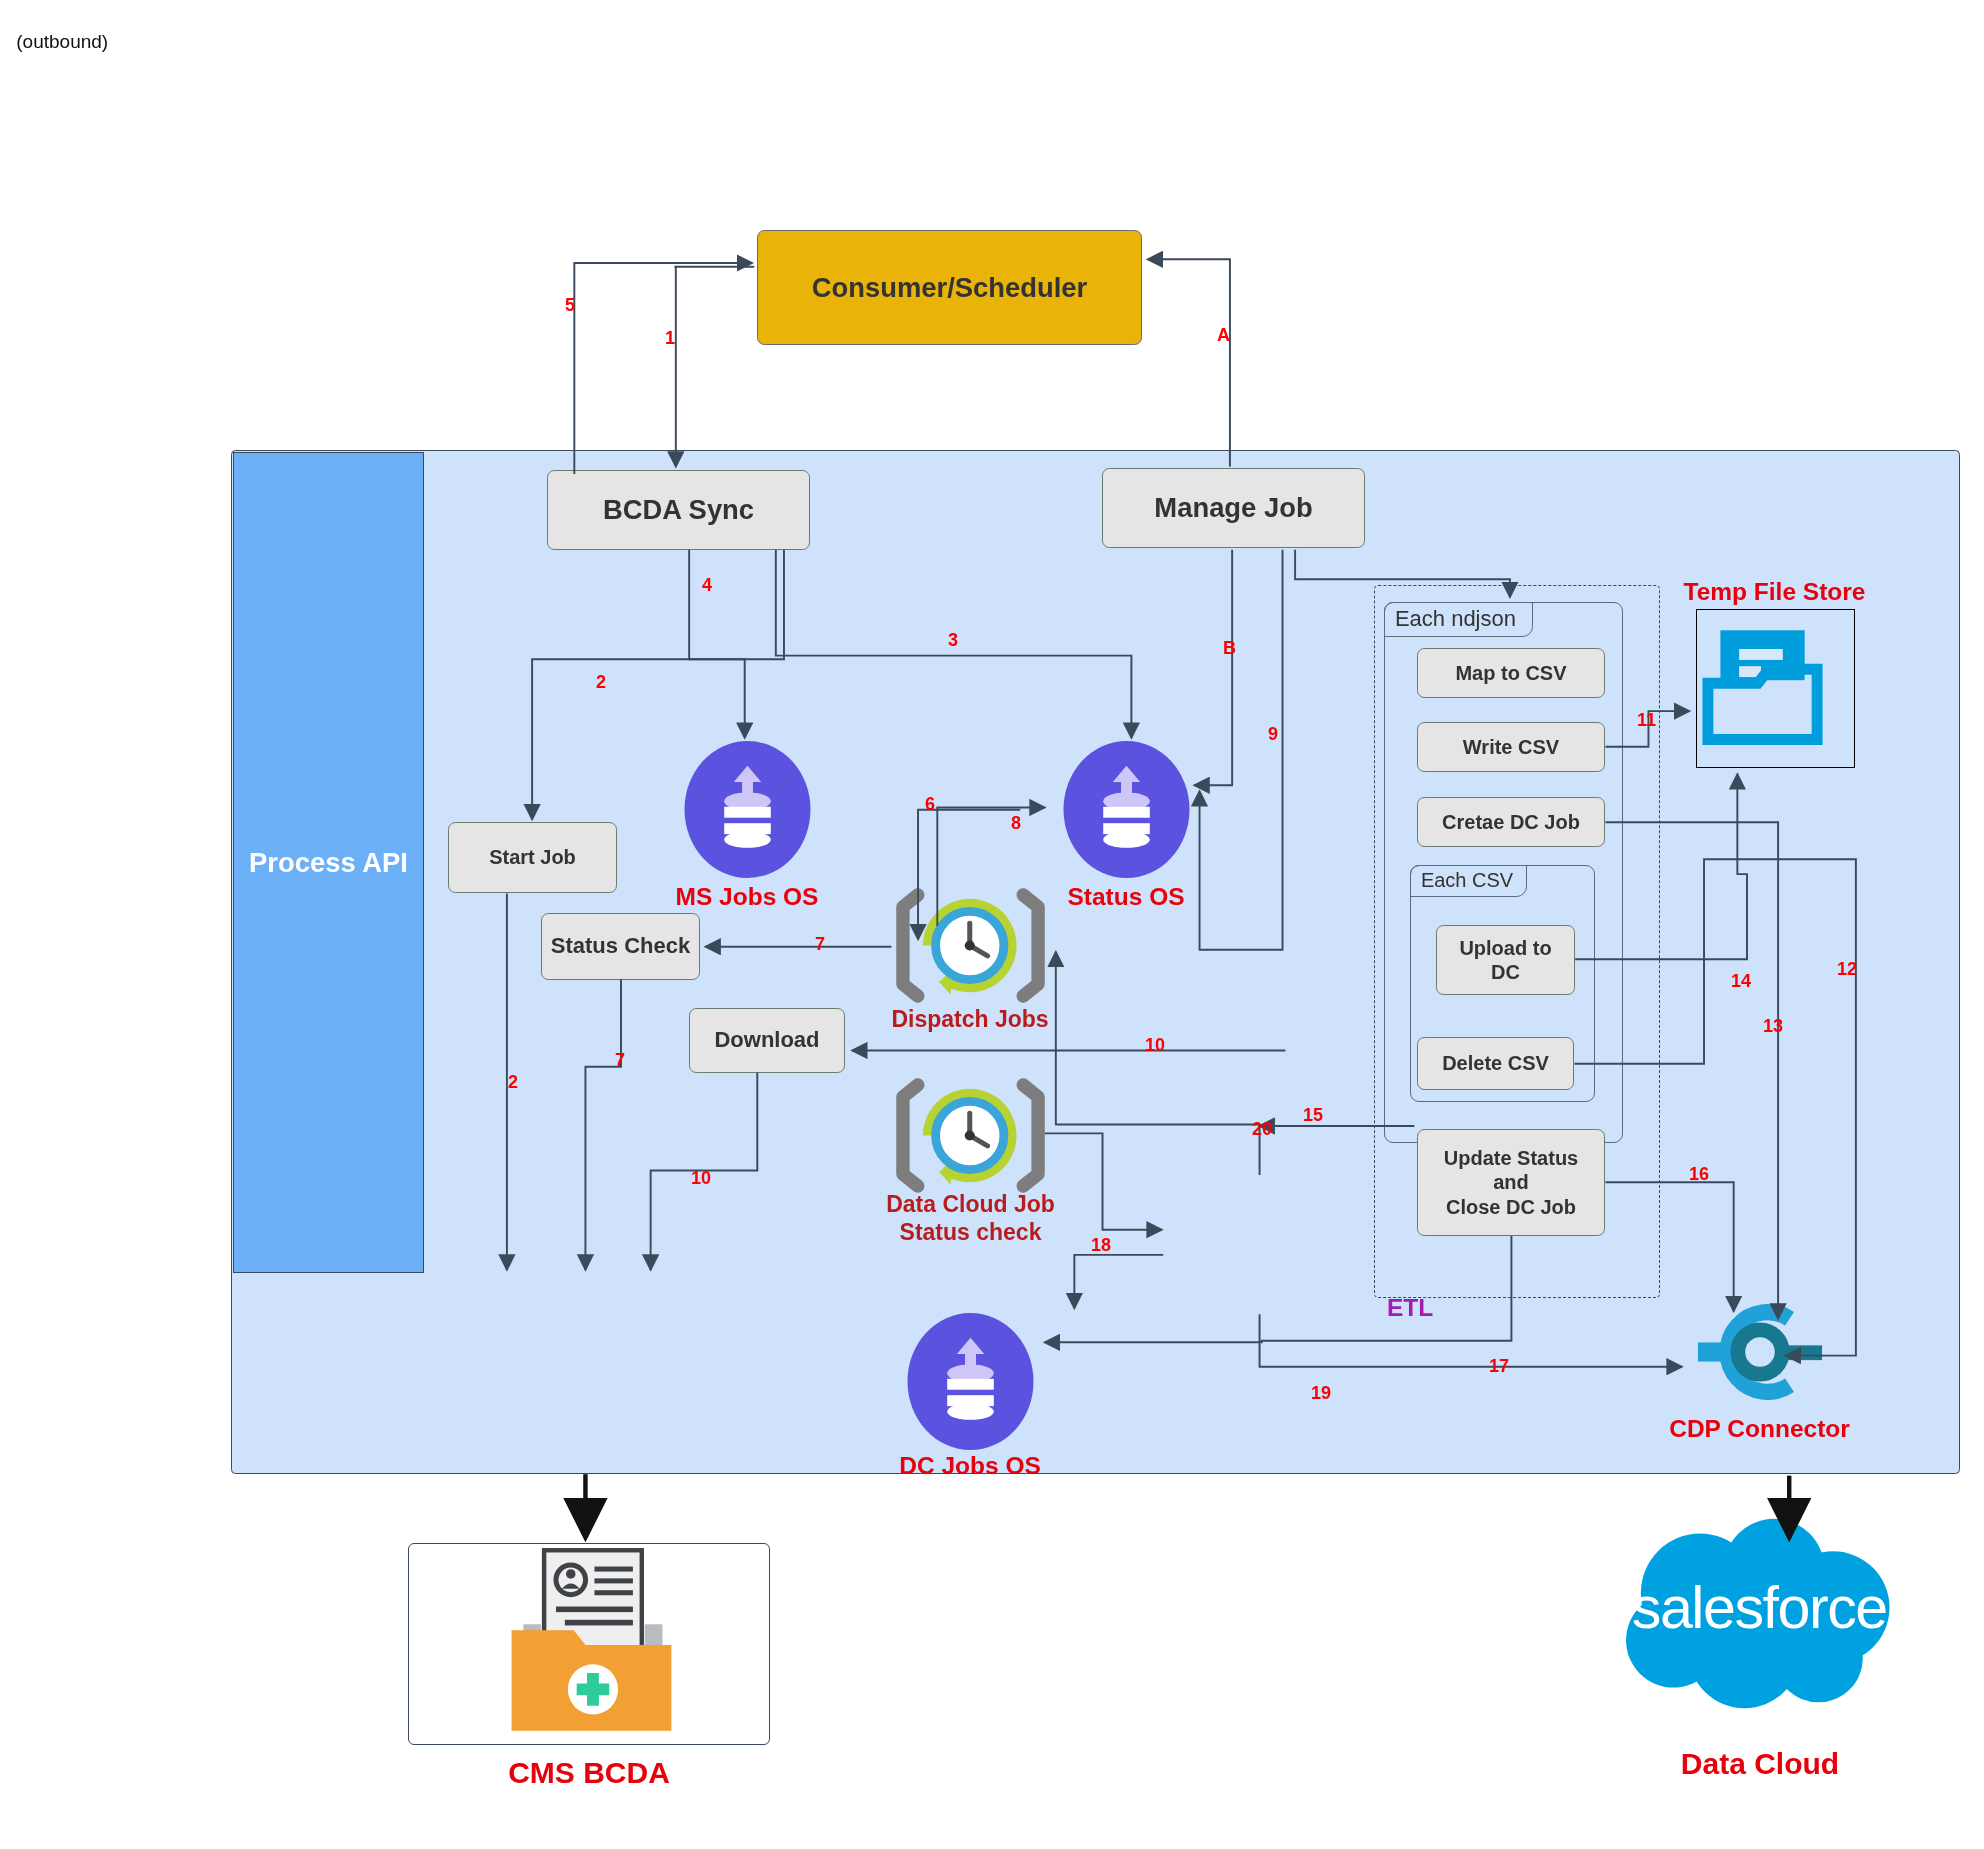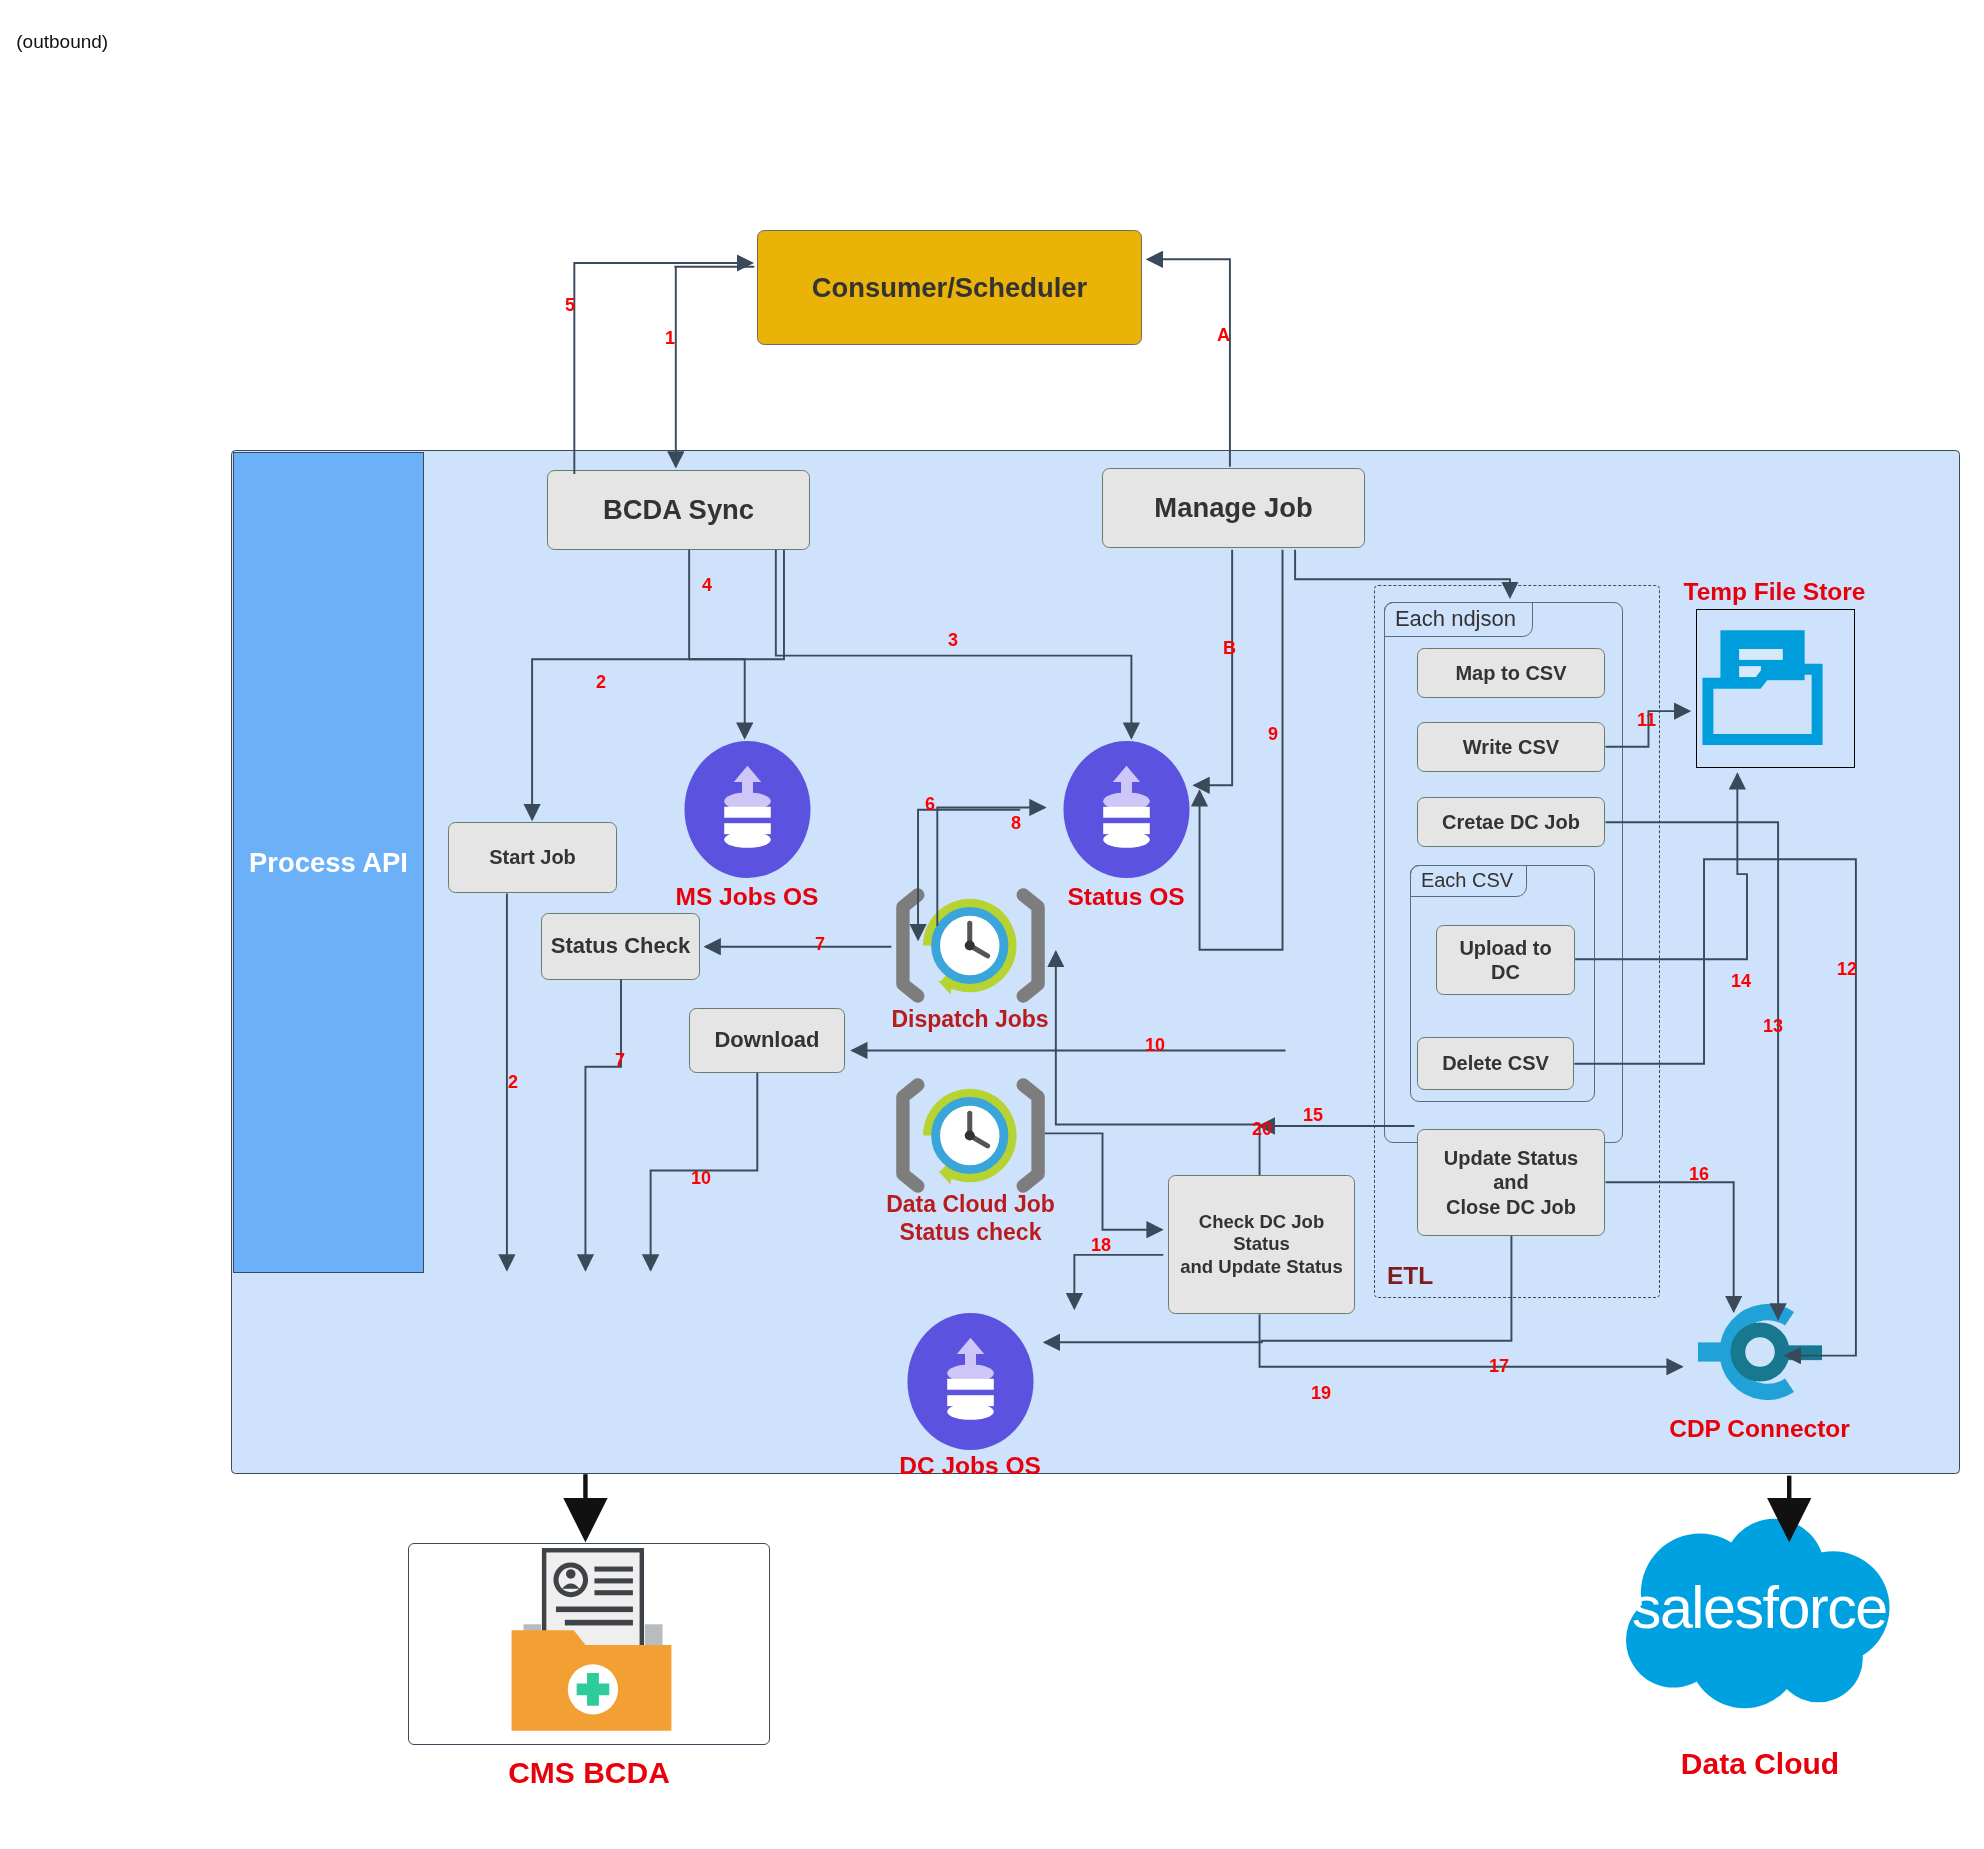--- a/index.html
+++ b/index.html
@@ -78,27 +78,23 @@
   </div>
 
   <div class="abs gbox" style="left:541px;top:913px;width:159px;height:67px;font-size:22px;">
     <span>Status Check</span>
   </div>
 
   <div class="abs gbox" style="left:689px;top:1008px;width:156px;height:65px;font-size:22px;">
     <span>Download</span>
   </div>
 
-  <div class="abs gbox" style="left:1168px;top:1175px;width:187px;height:139px;font-size:18.5px;white-space:pre-line;">
-    <span>Check DC Job Status
-and Update Status</span>
-  </div>
 
   <div class="abs dashframe" style="left:1374px;top:585px;width:286px;height:713px;"></div>
-  <div class="abs" style="left:1387px;top:1262px;font-size:24.5px;font-weight:bold;color:#7f1d1d;">ETL</div>
+  <div class="abs" style="left:1387px;top:1294px;font-size:24.5px;font-weight:bold;color:#a21caf;">ETL</div>
 
   <div class="abs group" style="left:1384px;top:602px;width:239px;height:541px;">
     <div class="grouptab" style="width:127px;">
       <span>Each ndjson</span>
     </div>
   </div>
 
   <div class="abs gbox" style="left:1417px;top:648px;width:188px;height:50px;font-size:20px;">
     <span>Map  to CSV</span>
   </div>

